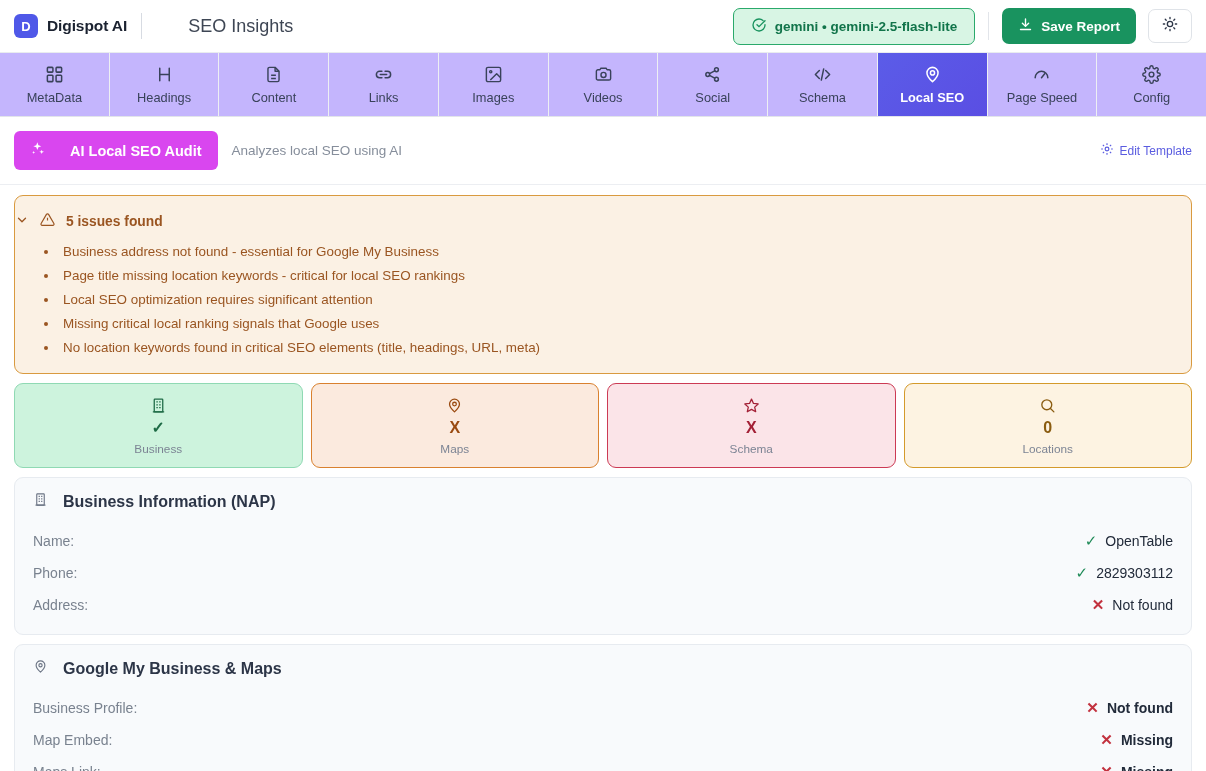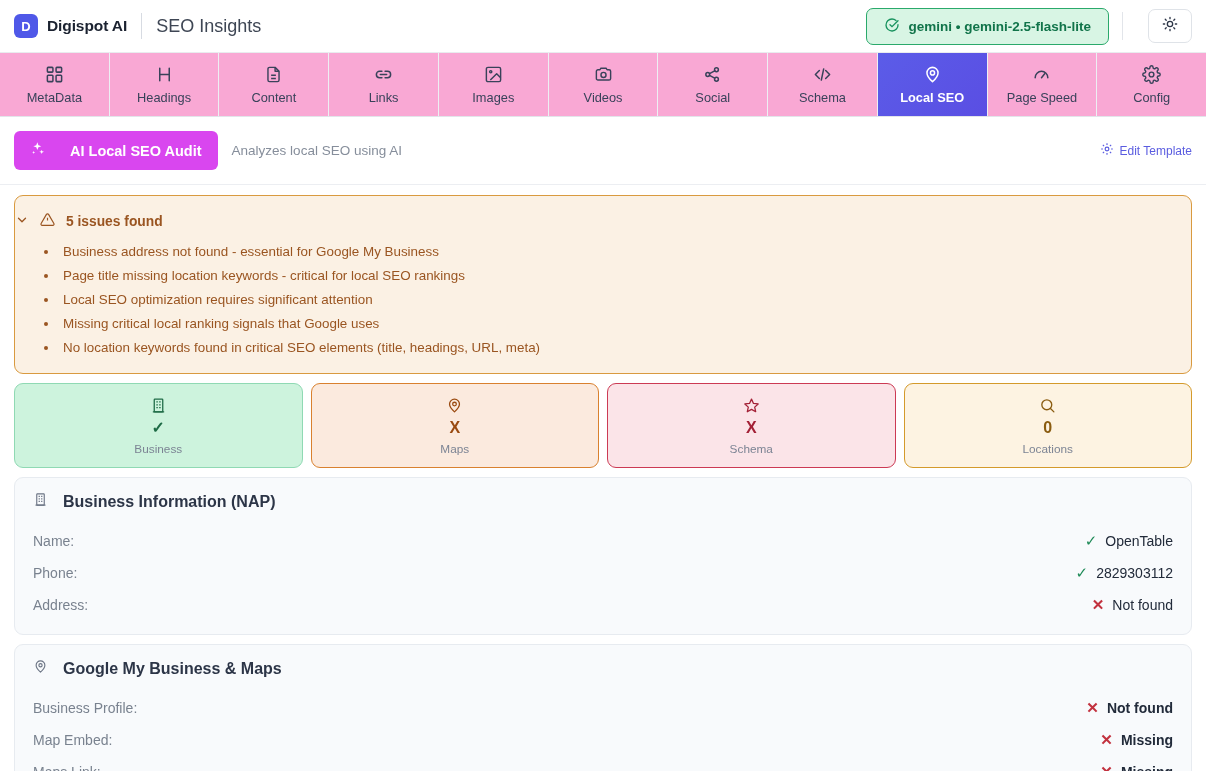--- a/index.html
+++ b/index.html
@@ -22,21 +22,21 @@
   }
   .brand { display: flex; align-items: center; gap: 9px; }
   .brand-logo {
     width: 24px; height: 24px; border-radius: 6px;
     background: #4f58e8; color: #fff;
     font-size: 13px; font-weight: bold;
     display: flex; align-items: center; justify-content: center;
   }
   .brand-name { font-size: 15.5px; font-weight: bold; color: #1b2230; letter-spacing: -0.1px;}
   .brand-divider { width: 1px; height: 26px; background: #d7dbe2; margin: 0 14px; }
-  .page-title { font-size: 18px; color: #3e4654; font-weight: 400; }
+  .page-title { font-size: 18px; color: #3e4654; font-weight: 400; margin-left: 32px; }
 
   .header-right { margin-left: auto; display: flex; align-items: center; gap: 0px; }
   .model-badge {
     display: flex; align-items: center; gap: 8px;
     background: #d8f5e4; border: 1px solid #2aa96b;
     border-radius: 7px; padding: 8px 17px;
     font-size: 13.5px; font-weight: bold; color: #11744a;
   }
   .hdr-divider { width:1px; height:28px; background:#e2e5ea; margin: 0 13px; }
   .save-btn {
@@ -51,21 +51,21 @@
     margin-left: 12px;
     width: 44px; height: 34px;
     background: #fff; border: 1px solid #dfe3e8; border-radius: 7px;
     display: flex; align-items: center; justify-content: center;
     cursor: pointer;
   }
 
   
   .tabs {
     display: flex; height: 64px;
-    background: #f9a8d4;
+    background: #c4b5fd;
     border-bottom: 1px solid #e2e5ea;
   }
   .tab {
     flex: 1;
     display: flex; flex-direction: column;
     align-items: center; justify-content: center;
     gap: 5px;
     font-size: 12.8px; color: #39425a;
     border-right: 1px solid #edeff3;
     cursor: pointer;
@@ -191,20 +191,30 @@
     <div class="model-badge">
       <span>
         <svg width="16" height="16" viewBox="0 0 24 24" fill="none" stroke="#19935f" stroke-width="2" stroke-linecap="round">
           <path d="M21 11.5A9 9 0 1 1 12 3a9 9 0 0 1 6 2.3"></path>
             <polyline points="9 11.5 12 14.5 21 5.5"></polyline>
         </svg>
       </span>
       <span>gemini • gemini-2.5-flash-lite</span>
     </div>
     <div class="hdr-divider"></div>
+    <button class="save-btn">
+      <span>
+        <svg width="15" height="15" viewBox="0 0 24 24" fill="none" stroke="#ffffff" stroke-width="2.2" stroke-linecap="round" stroke-linejoin="round">
+          <path d="M12 3v11"></path>
+            <polyline points="7 10 12 15 17 10"></polyline>
+            <path d="M4 20h16"></path>
+        </svg>
+      </span>
+      <span>Save Report</span>
+    </button>
     <div class="theme-btn">
       <span>
         <svg width="16" height="16" viewBox="0 0 24 24" fill="none" stroke="#2c3547" stroke-width="2" stroke-linecap="round">
           <circle cx="12" cy="12" r="4"></circle>
           <path d="M12 2v2M12 20v2M2 12h2M20 12h2M4.9 4.9l1.4 1.4M17.7 17.7l1.4 1.4M19.1 4.9l-1.4 1.4M6.3 17.7l-1.4 1.4"></path>
         </svg>
       </span>
     </div>
   </div>
 </div>

